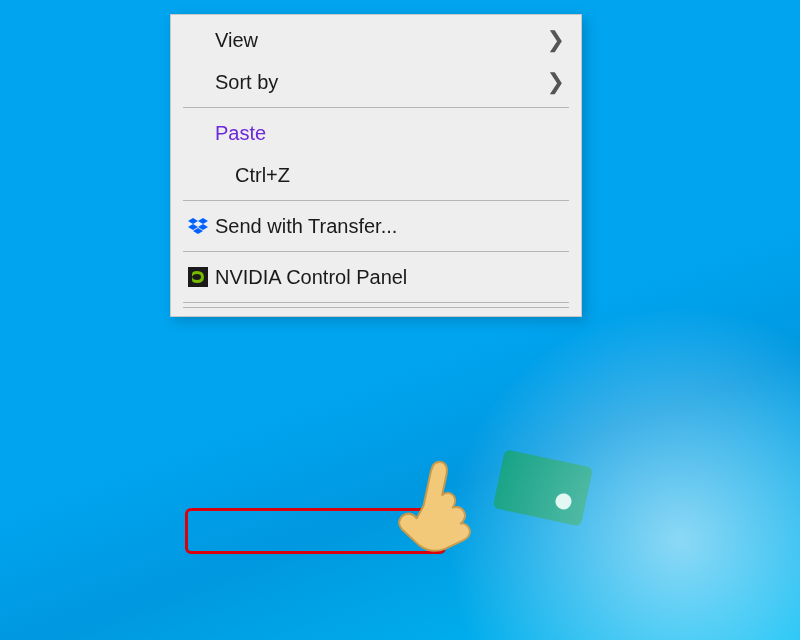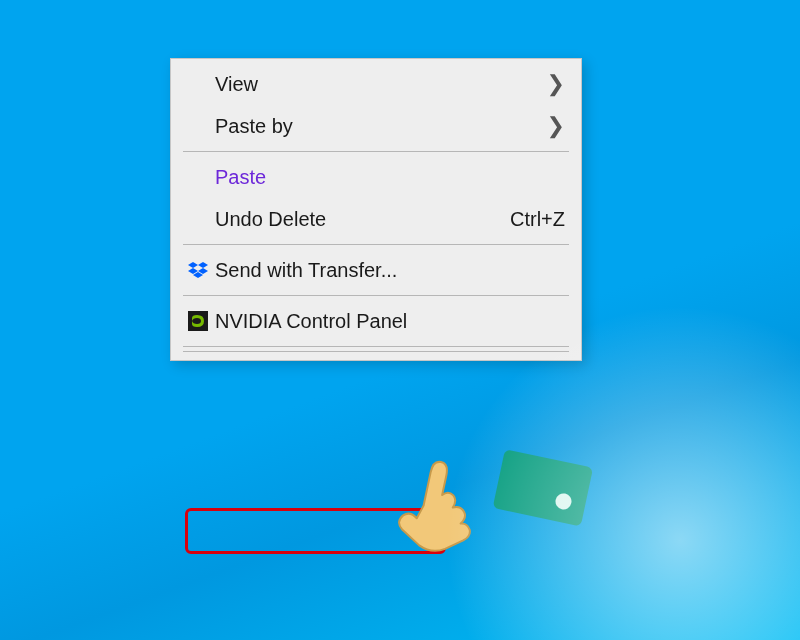--- a/index.html
+++ b/index.html
@@ -32,21 +32,20 @@
     position: absolute;
     left: 170px;
     top: 14px;
     width: 410px;
     background: #eeeeee;
     border: 1px solid #c6c6c6;
     box-shadow: 4px 4px 12px rgba(0,0,0,0.18);
     padding: 4px 0;
     font-size: 20px;
     color: #1a1a1a;
-    margin-top: 44px;
   }
   .item {
     display: flex;
     align-items: center;
     height: 42px;
     padding: 0 16px 0 10px;
     cursor: default;
   }
   .item .icon-slot {
     width: 34px;
@@ -120,36 +119,35 @@
   <div class="context-menu">
 
     <div class="item">
       <span class="icon-slot"></span>
       <span class="label">View</span>
       <span class="arrow">❯</span>
     </div>
 
     <div class="item">
       <span class="icon-slot"></span>
-      <span class="label">Paste by</span>
+      <span class="label">Sort by</span>
       <span class="arrow">❯</span>
     </div>
 
 
     <div class="sep"></div>
 
     <div class="item disabled">
       <span class="icon-slot"></span>
       <span class="label">Paste</span>
     </div>
 
 
     <div class="item">
       <span class="icon-slot"></span>
-      <span class="label">Undo Delete</span>
       <span class="shortcut">Ctrl+Z</span>
     </div>
 
     <div class="sep"></div>
 
     <div class="item">
       <span class="icon-slot">
         <svg width="20" height="20" viewBox="0 0 20 20">
           <polygon points="5,2 10,5 5,8 0,5" fill="#0061ff"></polygon>
           <polygon points="15,2 20,5 15,8 10,5" fill="#0061ff"></polygon>

